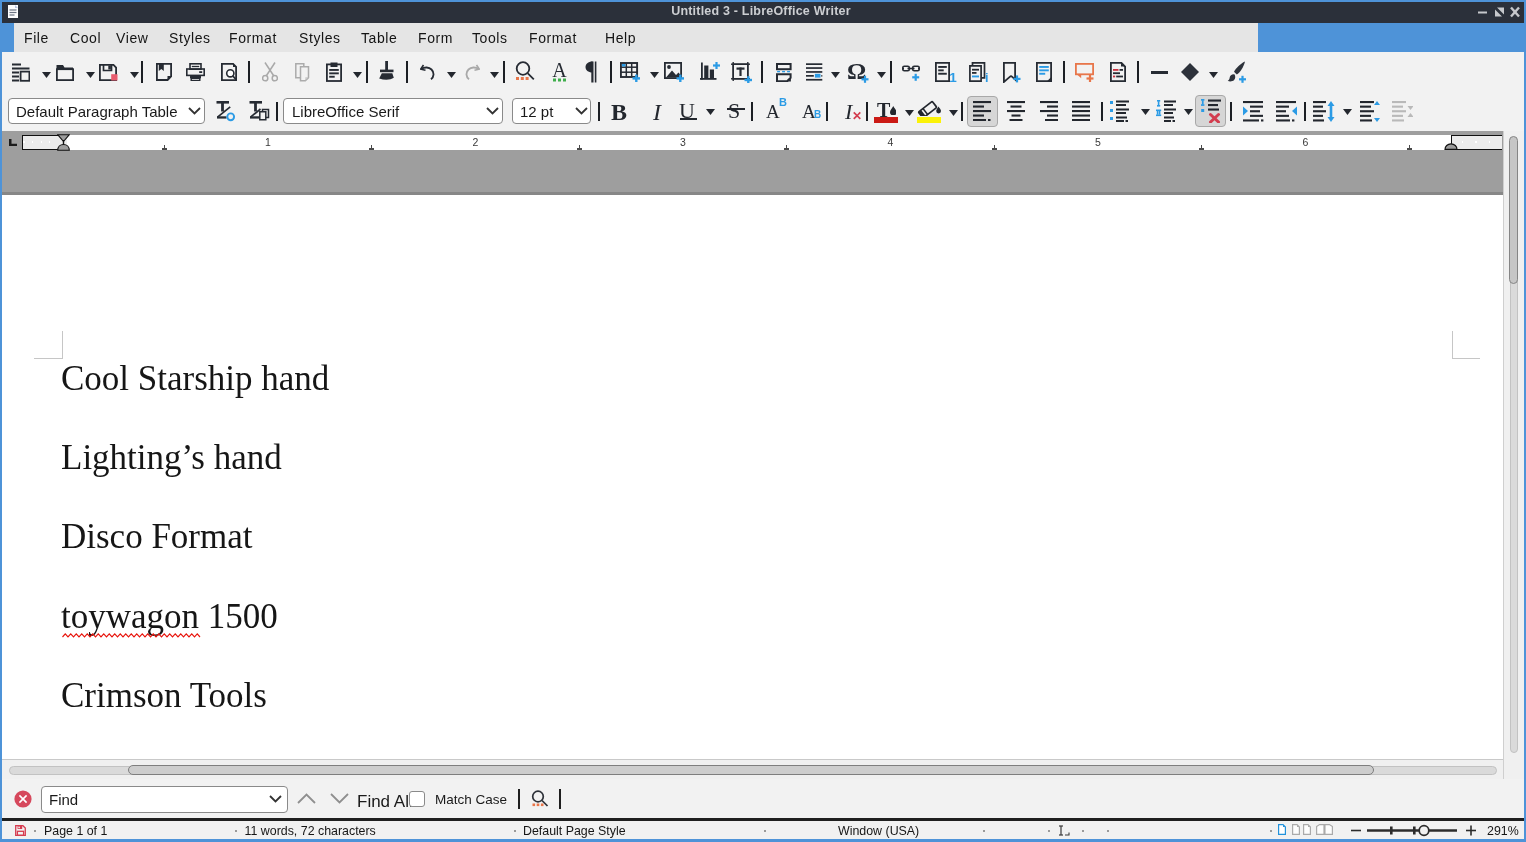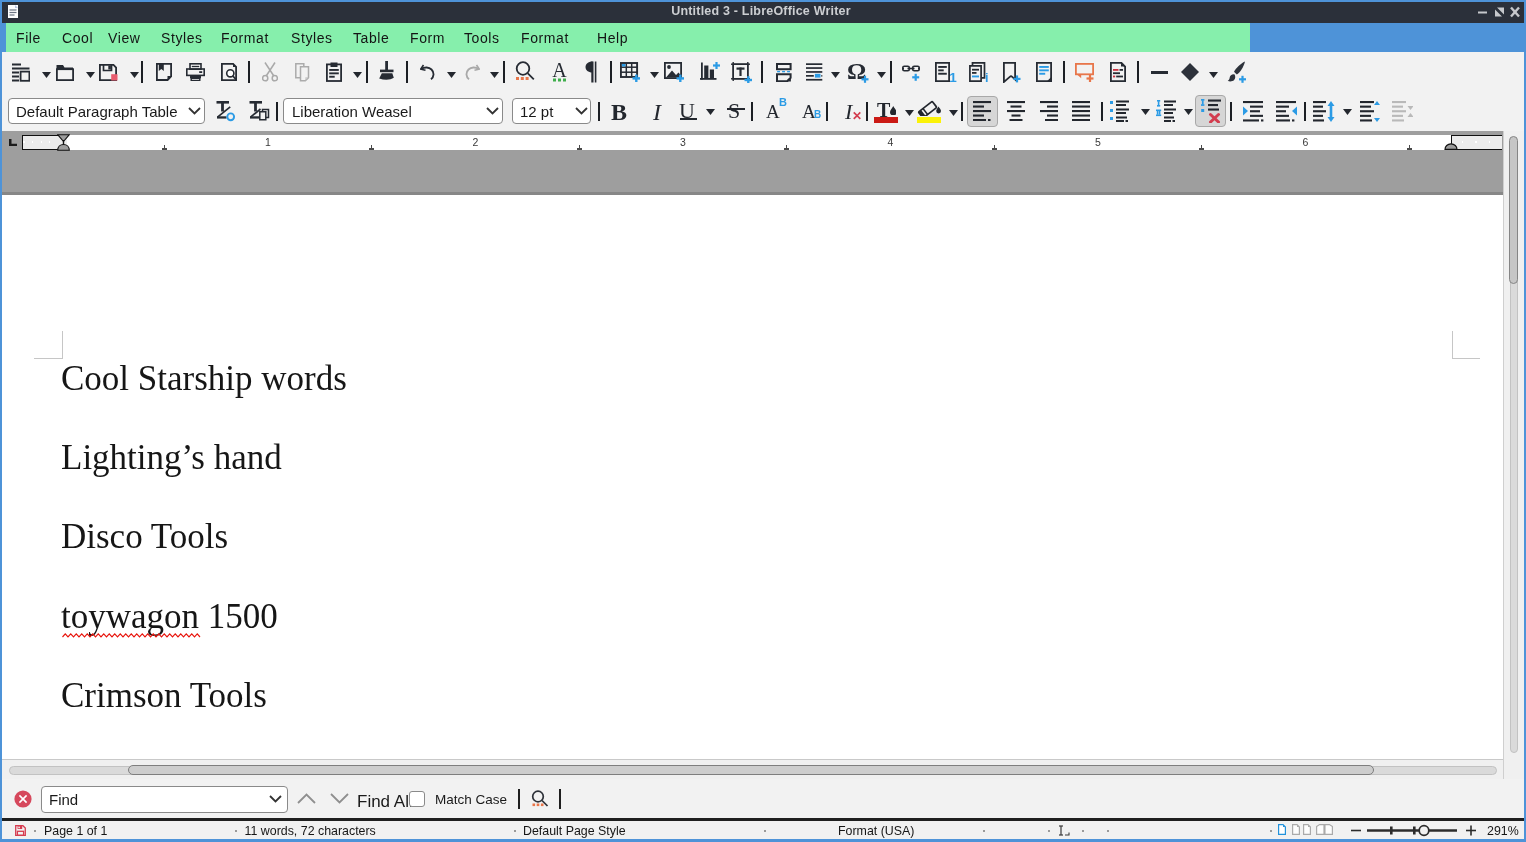--- a/index.html
+++ b/index.html
@@ -1,20 +1,20 @@
 <!DOCTYPE html>
 <html><head><meta charset="utf-8">
 <style>
 *{margin:0;padding:0;box-sizing:border-box}
 html,body{width:1526px;height:842px;overflow:hidden}
 body{position:relative;transform:translateZ(0);-webkit-font-smoothing:antialiased;font-family:"Liberation Sans",sans-serif;background:#4e93d8}
 .abs{position:absolute}
 #title{left:2px;top:2px;width:1522px;height:21px;background:#2b303a}
 #titletext{left:0;top:4px;width:1522px;text-align:center;font-size:12.5px;font-weight:bold;color:#ccced2;letter-spacing:.2px}
-#menu{left:6px;top:23px;width:1244px;height:29px;background:#86efac}
+#menu{left:14px;top:23px;width:1244px;height:29px;background:#e5e5e5}
 .mi{position:absolute;top:6.5px;font-size:14px;letter-spacing:0.6px;color:#141414}
 #tb1{left:2px;top:52px;width:1522px;height:40px;background:#f2f2f2}
 #tb2{left:2px;top:92px;width:1522px;height:39px;background:#f2f2f2}
 .sep1{position:absolute;width:2px;background:#1c1f24}
 .sepg{position:absolute;width:2px;background:#1c1f24}
 .combo{position:absolute;background:#fff;border:1px solid #8a8a8a;border-radius:4px}
 .combotext{position:absolute;font-size:15px;color:#1a1a1a}
 .chev{position:absolute}
 #surround{left:2px;top:131px;width:1501px;height:64px;background:#9e9e9e}
 #pageshadow{left:2px;top:192px;width:1501px;height:3px;background:#878787}
@@ -395,21 +395,21 @@
       <rect x="0.5" y="0" width="12.5" height="2.6"></rect>
       <rect x="5.1" y="0" width="2.8" height="10.5"></rect>
     </g>
     <path d="M1.5 16.2 L11.5 8" stroke="#262b33" stroke-width="1.7" fill="none"></path>
     <rect x="1" y="15.3" width="9.5" height="2.3" fill="#262b33"></rect>
     <path d="M13.5 8.5 h6 v8 h-6 z" fill="none" stroke="#262b33" stroke-width="1.5"></path>
     <path d="M10.8 10.8 h6 v8 h-6 z" fill="#f2f2f2" stroke="#262b33" stroke-width="1.5"></path>
   </svg>
 <div class="sepg" style="left:276px;top:102px;height:19px"></div>
 <div class="combo" style="left:283px;top:97.5px;width:220px;height:26px"></div>
-<div class="combotext" style="left:292px;top:102.5px">Liberation Weasel</div>
+<div class="combotext" style="left:292px;top:102.5px">LibreOffice Serif</div>
 <svg class="chev" style="left:486px;top:107px" width="13" height="8" viewBox="0 0 13 8">
     <path d="M1 1 l5.5 5.5 L12 1" fill="none" stroke="#333" stroke-width="1.8"></path>
   </svg>
 <div class="combo" style="left:512px;top:97.5px;width:79px;height:26px"></div>
 <div class="combotext" style="left:520px;top:102.5px">12 pt</div>
 <svg class="chev" style="left:575px;top:107px" width="13" height="8" viewBox="0 0 13 8">
     <path d="M1 1 l5.5 5.5 L12 1" fill="none" stroke="#333" stroke-width="1.8"></path>
   </svg>
 <div class="sepg" style="left:598px;top:102px;height:19px"></div>
 <div class="abs" style="left:611px;top:99px;font-family:'Liberation Serif',serif;font-size:24px;font-weight:bold;color:#23272e">B</div>
@@ -657,23 +657,23 @@
 <div class="abs" style="left:1408.5px;top:145px;width:1.4px;height:4px;background:#4a4a4a"></div>
 <div class="abs" style="left:1406.6000000000001px;top:148.2px;width:5.2px;height:1.4px;background:#4a4a4a"></div>
 <div class="abs" style="left:23.3px;top:140.5px;width:1.3px;height:2.6px;background:#fff"></div>
 <div class="abs" style="left:31.9px;top:140.5px;width:1.3px;height:2.6px;background:#fff"></div>
 <div class="abs" style="left:40.6px;top:140.5px;width:1.3px;height:2.6px;background:#fff"></div>
 <div class="abs" style="left:49.2px;top:140.5px;width:1.3px;height:2.6px;background:#fff"></div>
 <div class="abs" style="left:1461.6px;top:140.5px;width:1.3px;height:2.6px;background:#fff"></div>
 <div class="abs" style="left:1475.3px;top:140.5px;width:1.3px;height:2.6px;background:#fff"></div>
 <div class="abs" style="left:1489px;top:140.5px;width:1.3px;height:2.6px;background:#fff"></div>
 
-<div class="doctext" style="left:61px;top:358.7px">Cool Starship words</div>
+<div class="doctext" style="left:61px;top:358.7px">Cool Starship hand</div>
 <div class="doctext" style="left:61px;top:438px">Lighting’s hand</div>
-<div class="doctext" style="left:61px;top:517.3px">Disco Tools</div>
+<div class="doctext" style="left:61px;top:517.3px">Disco Format</div>
 <div class="doctext" style="left:61px;top:596.6px">toywagon 1500</div>
 <div class="doctext" style="left:61px;top:675.9px">Crimson Tools</div>
 <svg class="ic" id="squiggle" style="left:61.5px;top:631.5px" width="139" height="7" viewBox="0 0 139 7">
     <path d="M0.5 5 l2.75 -3.1 l2.75 3.1 l2.75 -3.1 l2.75 3.1 l2.75 -3.1 l2.75 3.1 l2.75 -3.1 l2.75 3.1 l2.75 -3.1 l2.75 3.1 l2.75 -3.1 l2.75 3.1 l2.75 -3.1 l2.75 3.1 l2.75 -3.1 l2.75 3.1 l2.75 -3.1 l2.75 3.1 l2.75 -3.1 l2.75 3.1 l2.75 -3.1 l2.75 3.1 l2.75 -3.1 l2.75 3.1 l2.75 -3.1 l2.75 3.1 l2.75 -3.1 l2.75 3.1 l2.75 -3.1 l2.75 3.1 l2.75 -3.1 l2.75 3.1 l2.75 -3.1 l2.75 3.1 l2.75 -3.1 l2.75 3.1 l2.75 -3.1 l2.75 3.1 l2.75 -3.1 l2.75 3.1 l2.75 -3.1 l2.75 3.1 l2.75 -3.1 l2.75 3.1 l2.75 -3.1 l2.75 3.1 l2.75 -3.1 l2.75 3.1 l2.75 -3.1 l2.75 3.1" fill="none" stroke="#e8150d" stroke-width="1.15"></path>
   </svg>
 
 <div class="crop" style="left:61.5px;top:331px;width:1.2px;height:28px"></div>
 <div class="crop" style="left:34px;top:358px;width:28px;height:1.2px"></div>
 <div class="crop" style="left:1451.5px;top:331px;width:1.2px;height:28px"></div>
 <div class="crop" style="left:1452px;top:358px;width:28px;height:1.2px"></div>
@@ -730,21 +730,21 @@
         <rect x="2.4" y="6.3" width="6.2" height="4" fill="none"></rect>
       </g>
     </svg>
 <span class="dot" style="left:32px"></span>
 <span class="st" style="left:42px">Page 1 of 1</span>
 <span class="dot" style="left:233px"></span>
 <span class="st" style="left:242.5px">11 words, 72 characters</span>
 <span class="dot" style="left:512px"></span>
 <span class="st" style="left:521px">Default Page Style</span>
 <span class="dot" style="left:762px"></span>
-<span class="st" style="left:836px">Format (USA)</span>
+<span class="st" style="left:836px">Window (USA)</span>
 <span class="dot" style="left:981px"></span>
 <span class="dot" style="left:1046px"></span>
 
 <svg class="ic" style="left:1055px;top:4px" width="16" height="12" viewBox="0 0 16 12">
       <g stroke="#3a3a3a" stroke-width="1.2" fill="none">
         <line x1="2" y1="1" x2="6" y2="1"></line>
         <line x1="4" y1="1" x2="4" y2="10"></line>
         <line x1="2" y1="10" x2="6" y2="10"></line>
         <path d="M8 10 h4 v-2.5" stroke-width="1.1"></path>
       </g>

